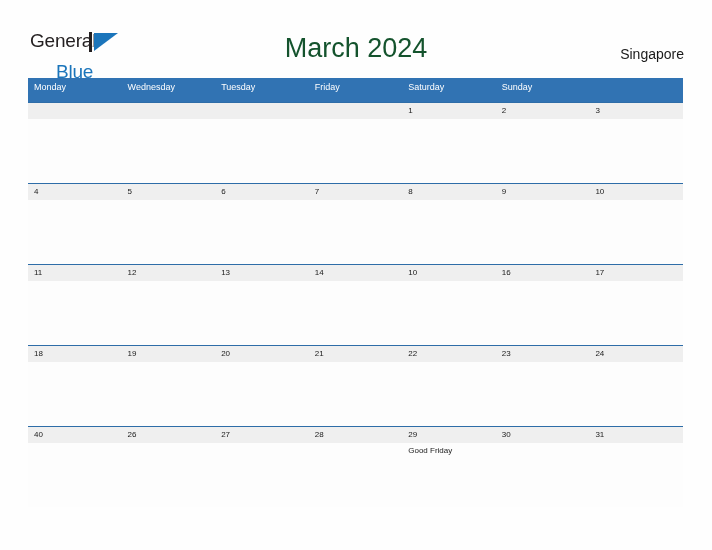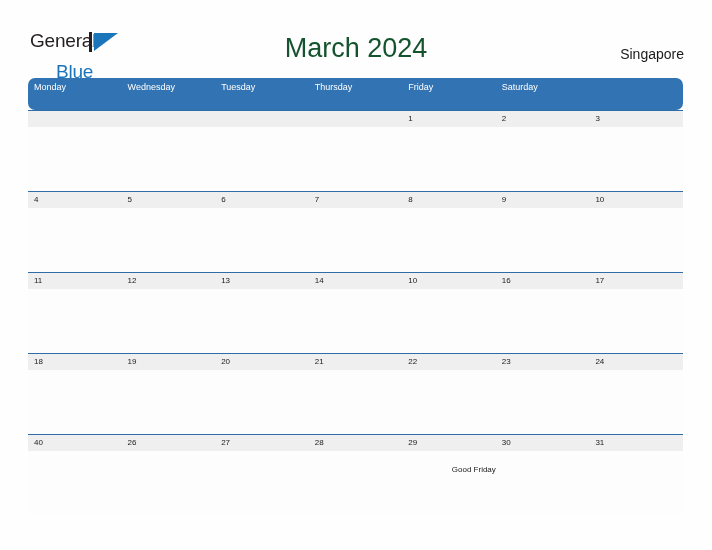--- a/index.html
+++ b/index.html
@@ -86,23 +86,22 @@
   .calendar {
     position: absolute;
     left: 28px;
     top: 78px;
     width: 655px;
   }
 
   .weekday-row {
     display: flex;
     width: 655px;
-    height: 32px;
+    height: 24px;
     background: #3173B3;
-    border-radius: 7px;
   }
   .weekday-cell {
     width: 93.571px;
     height: 19px;
     line-height: 19px;
     color: #FFFFFF;
     font-size: 9px;
     padding-left: 6px;
     box-sizing: border-box;
     white-space: nowrap;
@@ -141,24 +140,23 @@
 
   .event-strip {
     display: flex;
     width: 655px;
     height: 64px;
     background: #FDFDFD;
   }
   .event-cell {
     width: 93.571px;
     padding-left: 6px;
-    padding-top: 13px;
+    padding-top: 2px;
     box-sizing: border-box;
     overflow: hidden;
-    text-align: right;
   }
   .event-text {
     font-size: 8px;
     color: #1A1A1A;
     line-height: 11px;
     white-space: nowrap;
   }
   .event-text:empty {
     display: none;
   }
@@ -183,23 +181,23 @@
 
   <div class="locale-label">Singapore</div>
 </div>
 
 <div class="calendar">
 
   <div class="weekday-row">
     <div class="weekday-cell">Monday</div>
     <div class="weekday-cell">Wednesday</div>
     <div class="weekday-cell">Tuesday</div>
-    <div class="weekday-cell">Thursday</div>
     <div class="weekday-cell">Friday</div>
     <div class="weekday-cell">Saturday</div>
+    <div class="weekday-cell">Sunday</div>
   </div>
 
   <div class="week-row">
     <div class="date-strip">
       <div class="date-cell"></div>
       <div class="date-cell"></div>
       <div class="date-cell"></div>
       <div class="date-cell"></div>
       <div class="date-cell">1</div>
       <div class="date-cell">2</div>

